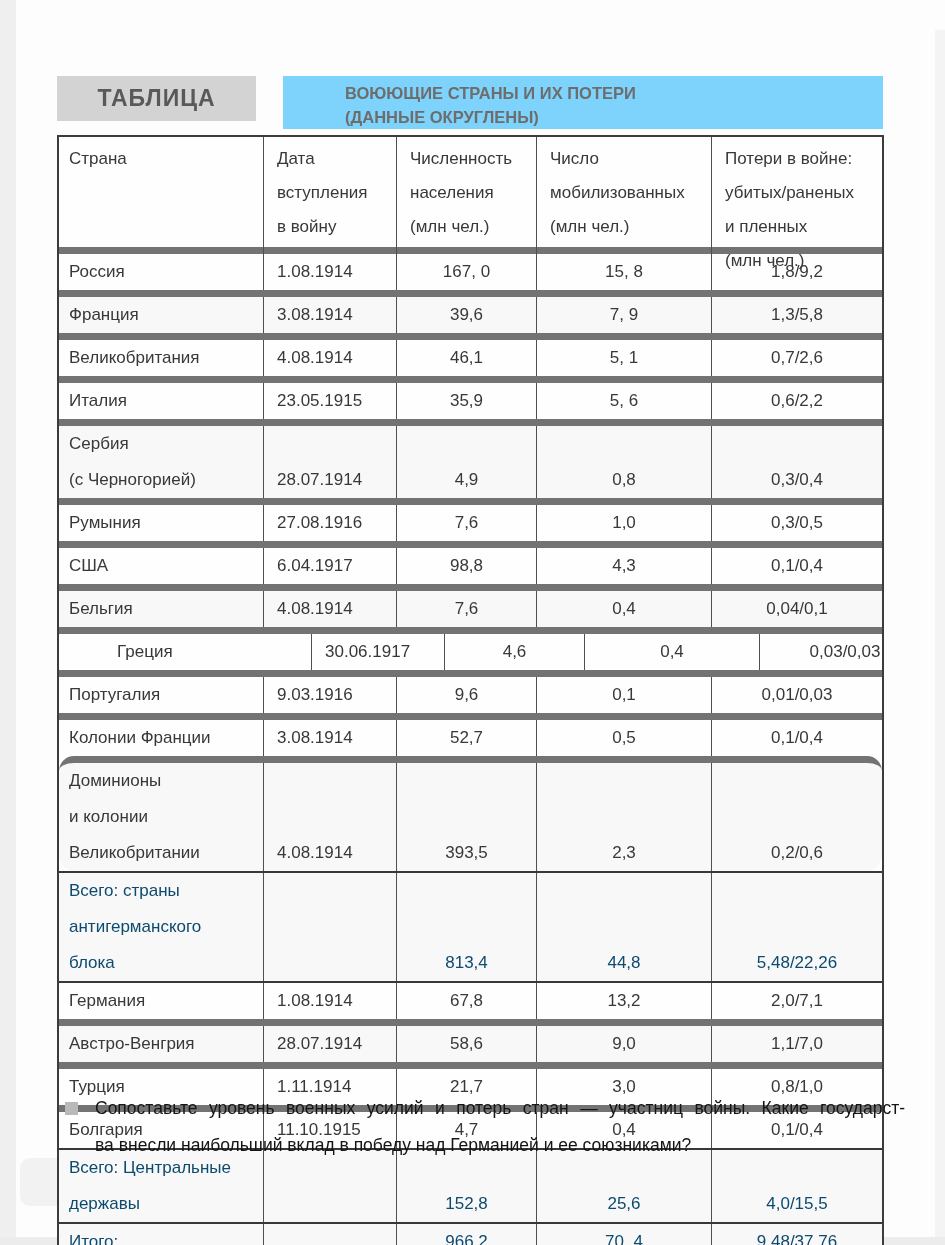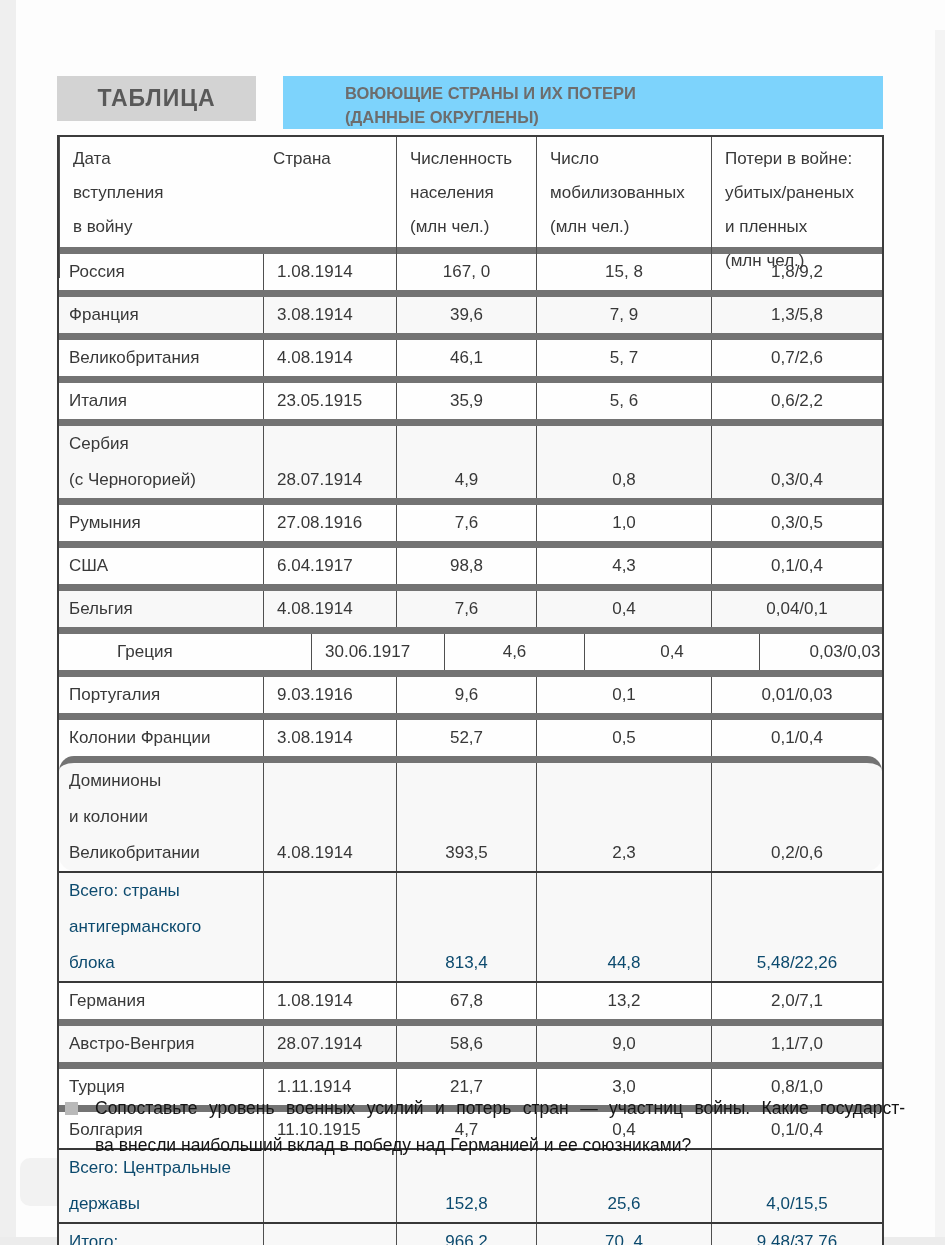--- a/index.html
+++ b/index.html
@@ -78,24 +78,24 @@
   <span>ТАБЛИЦА</span>
 </div>
 
 <div class="title-box">
   <div>ВОЮЮЩИЕ СТРАНЫ И ИХ ПОТЕРИ</div>
   <div>(ДАННЫЕ ОКРУГЛЕНЫ)</div>
 </div>
 
 <div class="tbl" id="tbl">
     <div class="row head">
+      <div class="c name">Страна</div>
       <div class="c date b">Дата
 вступления
 в войну</div>
-      <div class="c name">Страна</div>
       <div class="c date b">Численность
 населения
 (млн чел.)</div>
       <div class="c date b">Число
 мобилизованных
 (млн чел.)</div>
       <div class="c date b">Потери в войне:
 убитых/раненых
 и пленных
 (млн чел.)</div>
@@ -111,21 +111,21 @@
       <div class="c name">Франция</div>
       <div class="c date b">3.08.1914</div>
       <div class="c num b">39,6</div>
       <div class="c num b">7, 9</div>
       <div class="c num b">1,3/5,8</div>
     </div>
     <div class="row" style="height: 36px;">
       <div class="c name">Великобритания</div>
       <div class="c date b">4.08.1914</div>
       <div class="c num b">46,1</div>
-      <div class="c num b">5, 7</div>
+      <div class="c num b">5, 1</div>
       <div class="c num b">0,7/2,6</div>
     </div>
     <div class="row" style="height: 36px;">
       <div class="c name">Италия</div>
       <div class="c date b">23.05.1915</div>
       <div class="c num b">35,9</div>
       <div class="c num b">5, 6</div>
       <div class="c num b">0,6/2,2</div>
     </div>
     <div class="row tint" style="height: 72px;">

